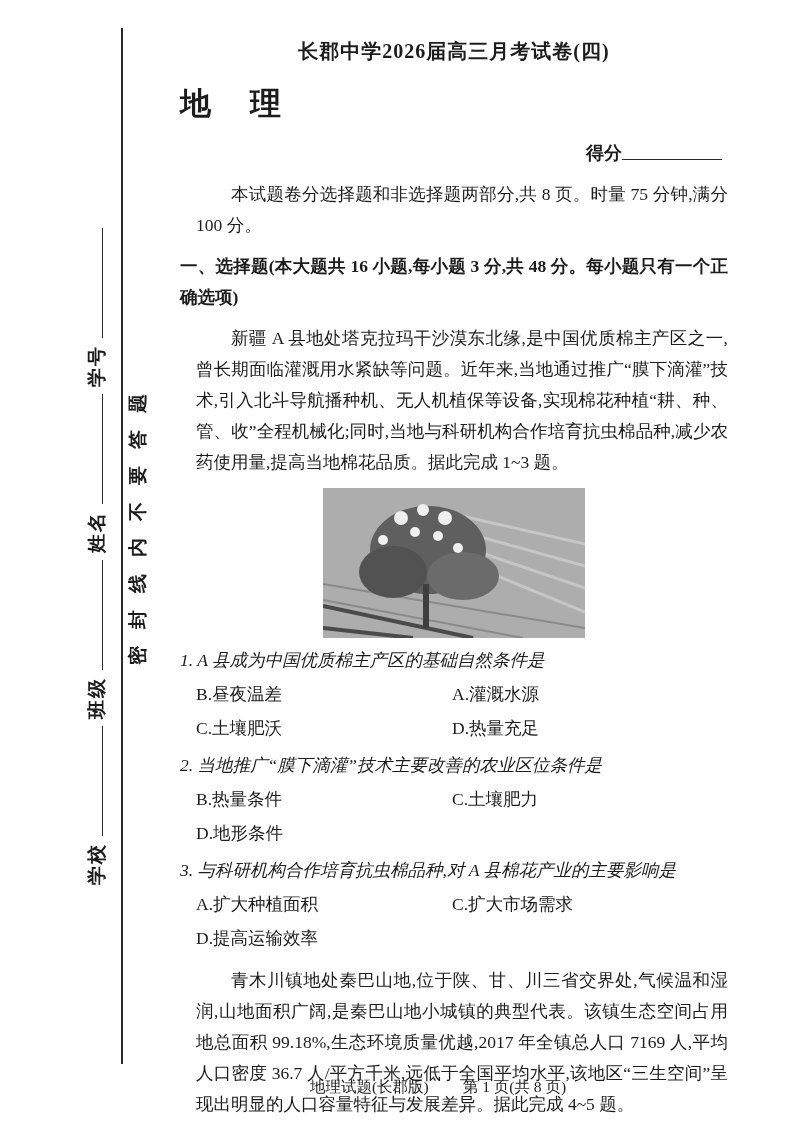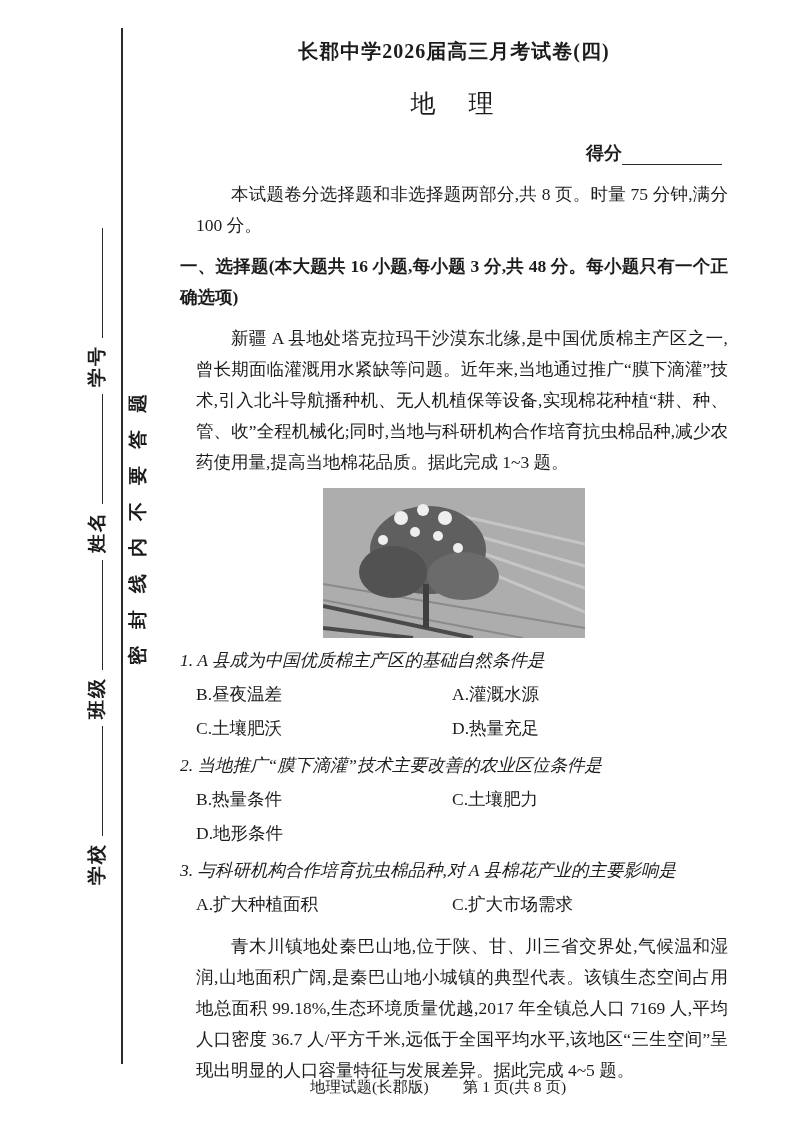--- a/index.html
+++ b/index.html
@@ -68,31 +68,31 @@
     text-align: justify;
   }
   .exam-title {
     font-size: 20px;
     font-weight: bold;
     text-align: center;
     letter-spacing: 1px;
     line-height: 30px;
   }
   .subject-title {
-    font-size: 25px;
-    font-weight: normal;
-    text-align: center;
+    font-size: 31px;
+    font-weight: bold;
+    text-align: left;
     letter-spacing: 4px;
     margin-top: 18px;
     line-height: 40px;
   }
   .score-row {
     display: flex;
     justify-content: flex-end;
-    align-items: center;
+    align-items: flex-start;
     margin: 14px 6px 2px 0;
     font-size: 18px;
     font-weight: bold;
   }
   .score-blank {
     display: inline-block;
     width: 100px;
     height: 22px;
     border-bottom: 1.4px solid #2a2a2a;
   }
@@ -206,20 +206,21 @@
         <span>C.土壤肥力</span>
         <span>D.地形条件</span>
       </div>
     </div>
 
     <div class="question">
       <p class="stem">3. 与科研机构合作培育抗虫棉品种,对 A 县棉花产业的主要影响是</p>
       <div class="options">
         <span>A.扩大种植面积</span>
         <span>C.扩大市场需求</span>
+        <span>D.提高运输效率</span>
       </div>
     </div>
 
     <p class="para indent">青木川镇地处秦巴山地,位于陕、甘、川三省交界处,气候温和湿润,山地面积广阔,是秦巴山地小城镇的典型代表。该镇生态空间占用地总面积 99.18%,生态环境质量优越,2017 年全镇总人口 7169 人,平均人口密度 36.7 人/平方千米,远低于全国平均水平,该地区“三生空间”呈现出明显的人口容量特征与发展差异。据此完成 4~5 题。</p>
 
   </div>
 
   <div class="footer">
     <span>地理试题(长郡版)</span><span class="page-num">第 1 页(共 8 页)</span>
   </div>

